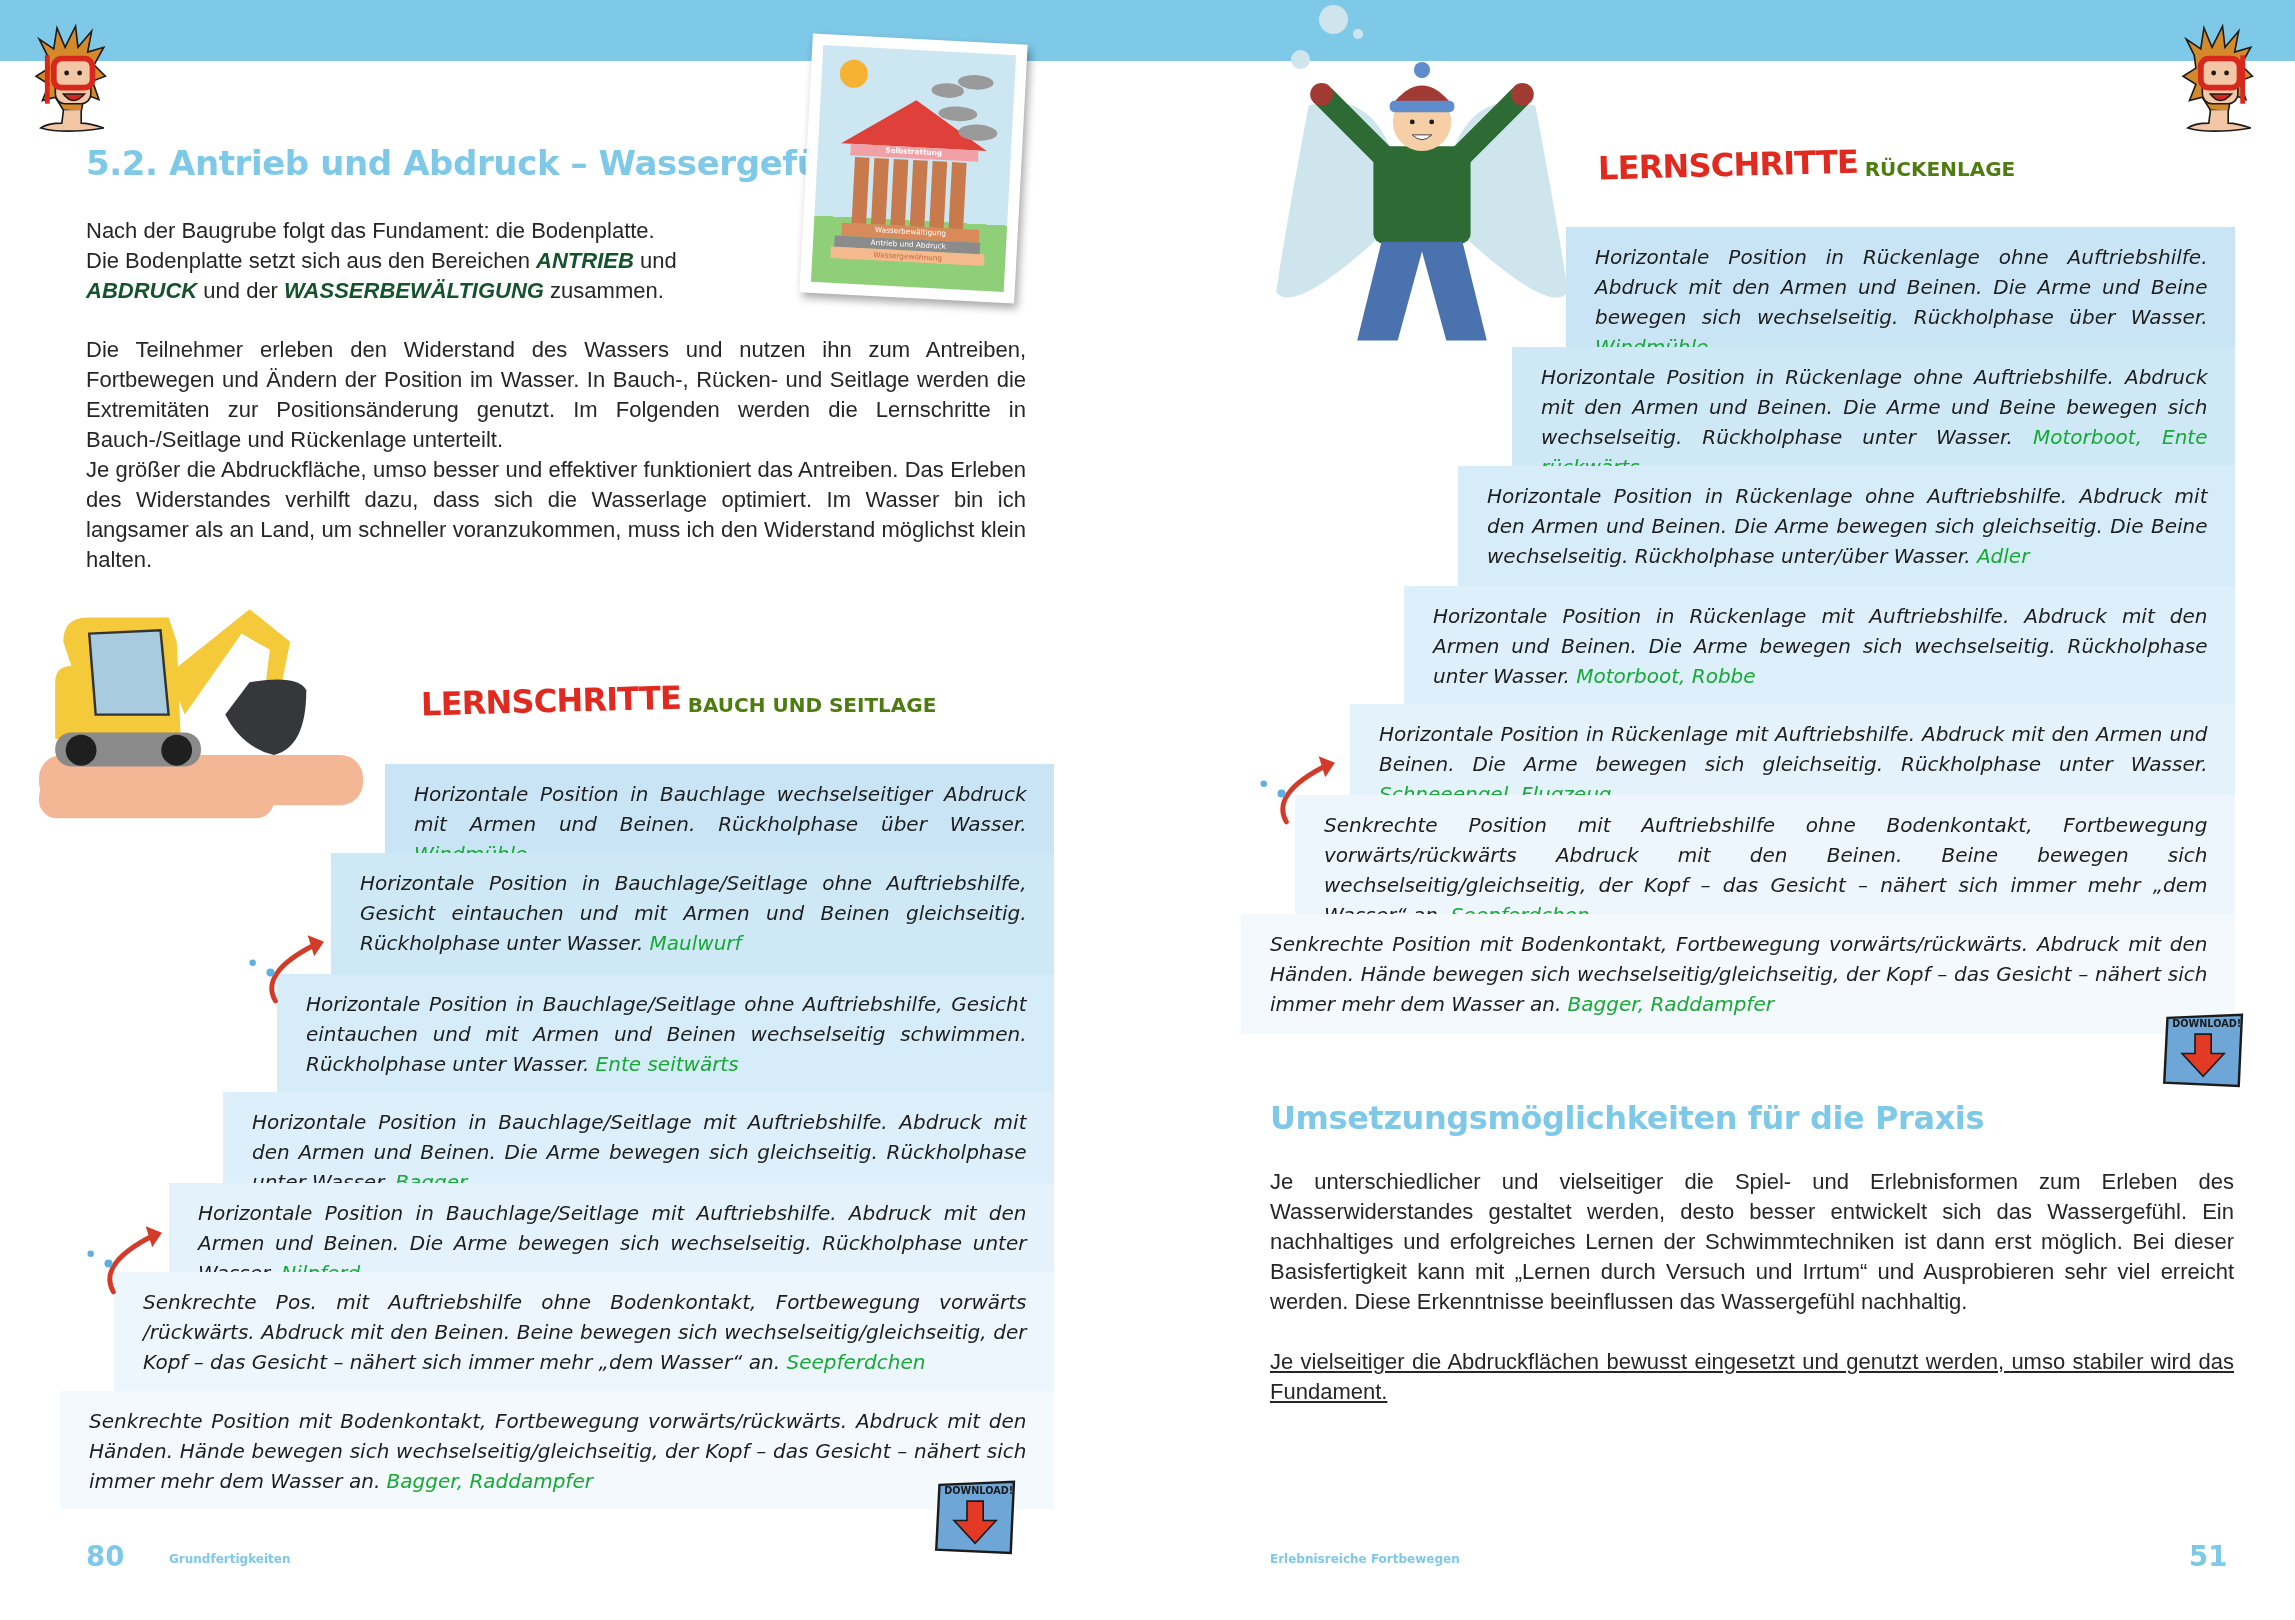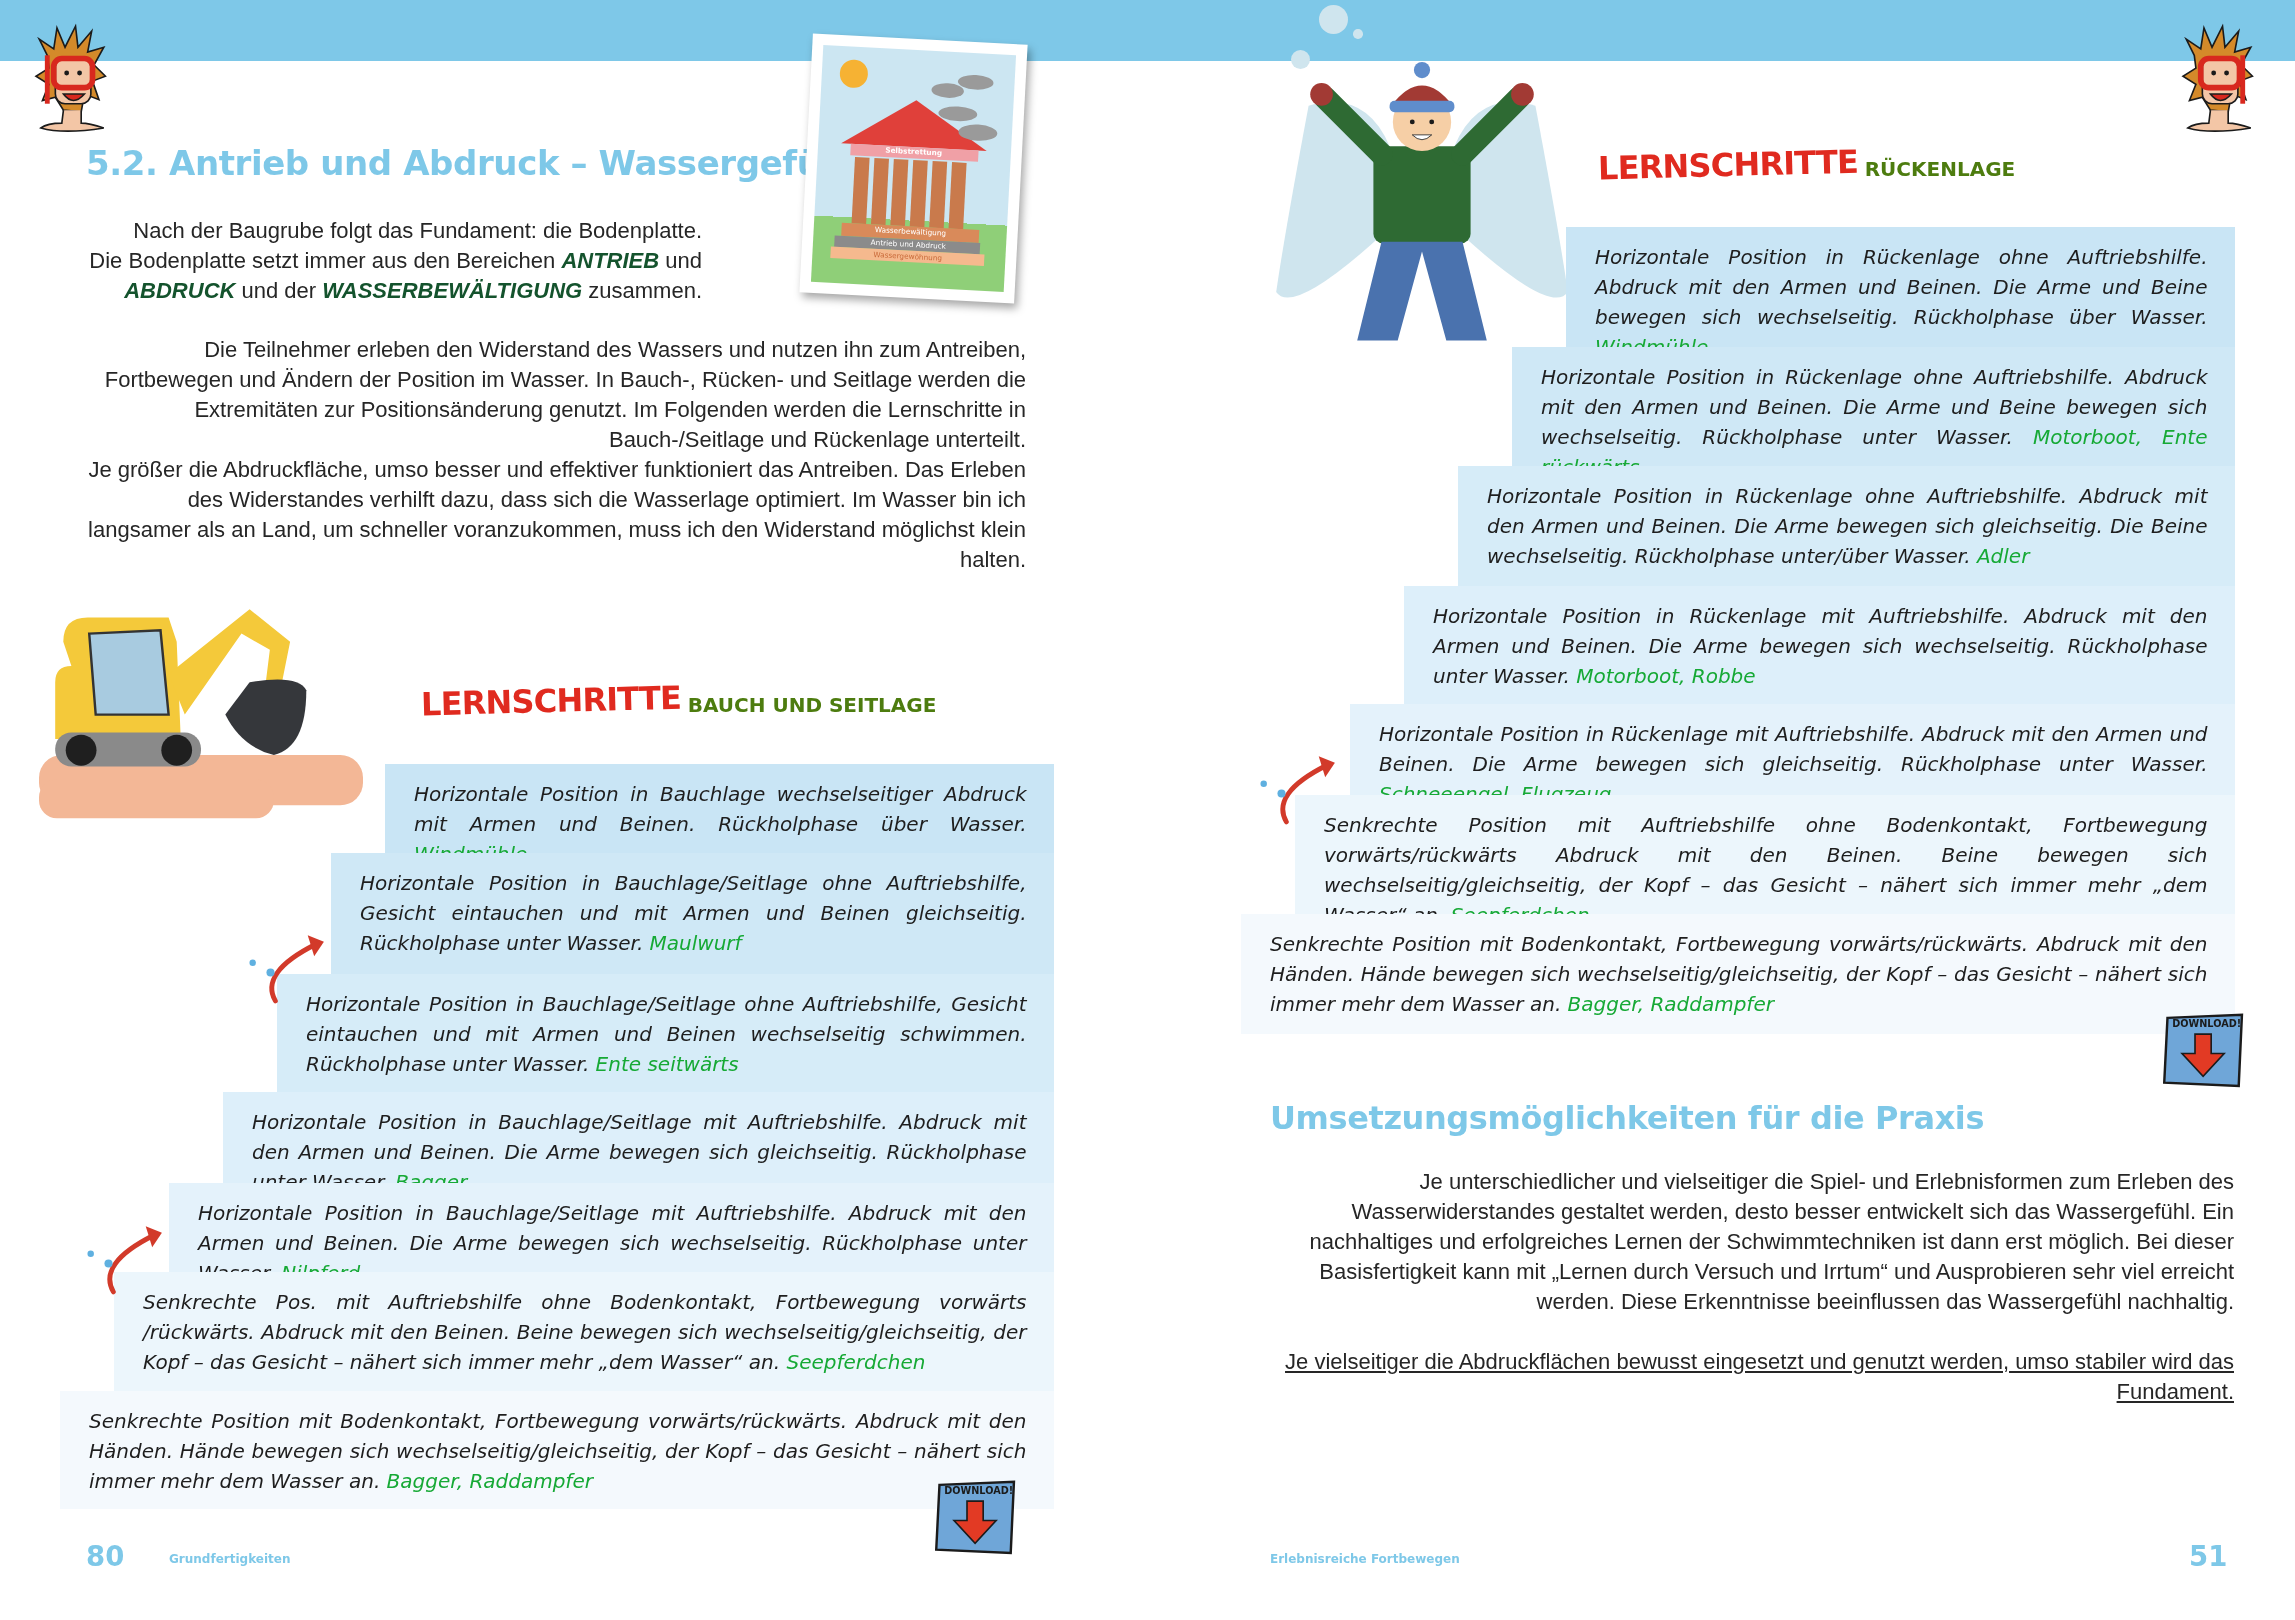--- a/index.html
+++ b/index.html
@@ -16,21 +16,21 @@
   .mascot svg { width: 100%; height: 100%; }
 
   .h-title {
     position: absolute; font-family: "DejaVu Sans", sans-serif; font-weight: bold;
     color: #7ec8e8; font-size: 34px; letter-spacing: -0.4px;
   }
   .body-text {
     position: absolute; font-family: "Liberation Sans Narrow", "Liberation Sans", sans-serif;
     font-size: 22px; line-height: 30px; color: #262626; text-align: justify;
   }
-  .body-text p { margin: 0; text-align: right; }
+  .body-text p { margin: 0; }
   .body-text p + p.gap { margin-top: 30px; text-decoration: underline; }
   .body-text b { font-weight: bold; color: #14532d; font-style: italic; }
 
   .poster { position: absolute; left: 806px; top: 39px; width: 215px; height: 259px; background: #fff;
     transform: rotate(3deg); box-shadow: 3.2px 4.9px 8px rgba(0,0,0,0.35); padding: 11.3px; }
   .poster-inner { width: 100%; height: 100%; position: relative; overflow: hidden;
     background: linear-gradient(#cce6f2 0%, #cce6f2 72%, #8fcf78 72%, #8fcf78 100%); }
 
   .lern-heading { position: absolute; display: flex; align-items: baseline; gap: 6.5px; }
   .lern-big { font-family: "DejaVu Sans", sans-serif; font-weight: bold; color: #e02a1f;
@@ -72,21 +72,21 @@
       <path d="M40 88 Q52 104 66 88 Z" fill="#d8281e" stroke="#1b1b1b" stroke-width="2"></path>
       <path d="M20 40 L20 100" stroke="#d8281e" stroke-width="6"></path>
       <path d="M40 108 L38 124 Q20 124 12 130 Q40 138 90 130 Q72 124 62 124 L62 108" fill="#f3c6a6" stroke="#1b1b1b" stroke-width="2"></path>
     </svg>
   </div>
 
   <h1 class="h-title" style="left:86px; top:143px;">5.2. Antrieb und Abdruck – Wassergefühl</h1>
 
   <div class="body-text" style="left:86px; top:216px; width:616px; text-align:left;">
     <p><span>Nach der Baugrube folgt das Fundament: die Bodenplatte.</span></p>
-    <p><span>Die Bodenplatte setzt immer aus den Bereichen </span><b>ANTRIEB</b><span> und</span></p>
+    <p><span>Die Bodenplatte setzt sich aus den Bereichen </span><b>ANTRIEB</b><span> und</span></p>
     <p><b>ABDRUCK</b><span> und der </span><b>WASSERBEWÄLTIGUNG</b><span> zusammen.</span></p>
   </div>
 
   <div class="body-text" style="left:86px; top:335px; width:940px;">
     <p>Die Teilnehmer erleben den Widerstand des Wassers und nutzen ihn zum Antreiben, Fortbewegen und Ändern der Position im Wasser. In Bauch-, Rücken- und Seitlage werden die Extremitäten zur Positionsänderung genutzt. Im Folgenden werden die Lernschritte in Bauch-/Seitlage und Rückenlage unterteilt.</p>
     <p>Je größer die Abdruckfläche, umso besser und effektiver funktioniert das Antreiben. Das Erleben des Widerstandes verhilft dazu, dass sich die Wasserlage optimiert. Im Wasser bin ich langsamer als an Land, um schneller voranzukommen, muss ich den Widerstand möglichst klein halten.</p>
   </div>
 
   <div class="poster">
     <div class="poster-inner">

